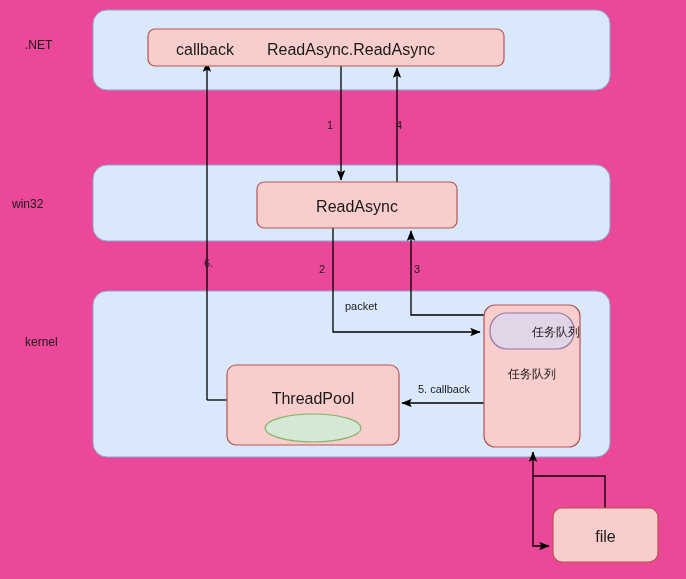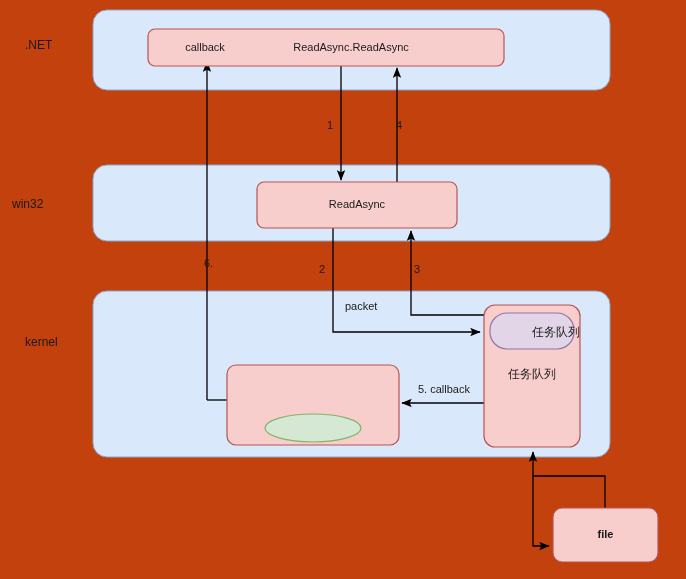--- a/index.html
+++ b/index.html
@@ -7,40 +7,40 @@
     padding: 0;
     background: #ffffff;
   }
   body {
     font-family: "Liberation Sans", "DejaVu Sans", sans-serif;
   }
   #canvas {
     position: relative;
     width: 686px;
     height: 579px;
-    background: #c2410c;
+    background: #ec4899;
     overflow: hidden;
   }
   svg.diagram {
     position: absolute;
     left: 0;
     top: 0;
     width: 686px;
     height: 579px;
   }
   .layer-label {
     position: absolute;
     font-size: 12px;
     color: #1a1a1a;
     white-space: nowrap;
     text-align: left;
   }
   .node-label {
     position: absolute;
-    font-size: 11px;
+    font-size: 16px;
     color: #1a1a1a;
     white-space: nowrap;
     text-align: center;
     pointer-events: none;
   }
   .edge-label {
     position: absolute;
     font-size: 11px;
     color: #1a1a1a;
     white-space: nowrap;
@@ -105,27 +105,28 @@
   <div class="layer-label" style="left:12px; top:197px;">win32</div>
 
   <div class="layer-label" style="left:25px; top:335px;">kernel</div>
 
   <div class="node-label" style="left:150px; top:41px; width:110px;">callback</div>
 
   <div class="node-label" style="left:256px; top:41px; width:190px;">ReadAsync.ReadAsync</div>
 
   <div class="node-label" style="left:257px; top:198px; width:200px;">ReadAsync</div>
 
+  <div class="node-label" style="left:227px; top:390px; width:172px;">ThreadPool</div>
 
 
   <div class="node-label cjk" style="left:490px; top:324px; width:84px;padding-left:24px;">任务队列</div>
 
   <div class="node-label cjk" style="left:484px; top:366px; width:96px;">任务队列</div>
 
-  <div class="node-label" style="left:553px; top:528px; width:105px;font-weight:bold;">file</div>
+  <div class="node-label" style="left:553px; top:528px; width:105px;">file</div>
 
   <div class="edge-label" style="left:327px; top:119px;">1</div>
 
   <div class="edge-label" style="left:319px; top:263px;">2</div>
 
   <div class="edge-label" style="left:345px; top:300px;">packet</div>
 
   <div class="edge-label" style="left:414px; top:263px;">3</div>
 
   <div class="edge-label" style="left:396px; top:119px;">4</div>

